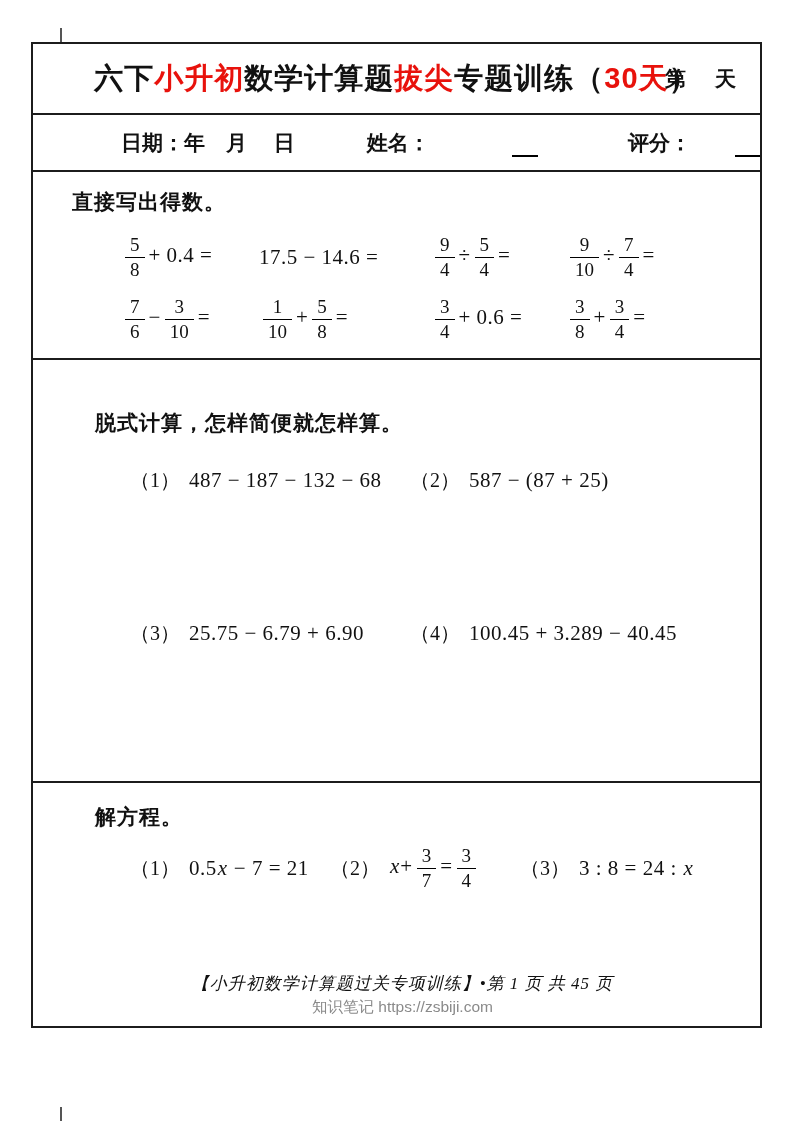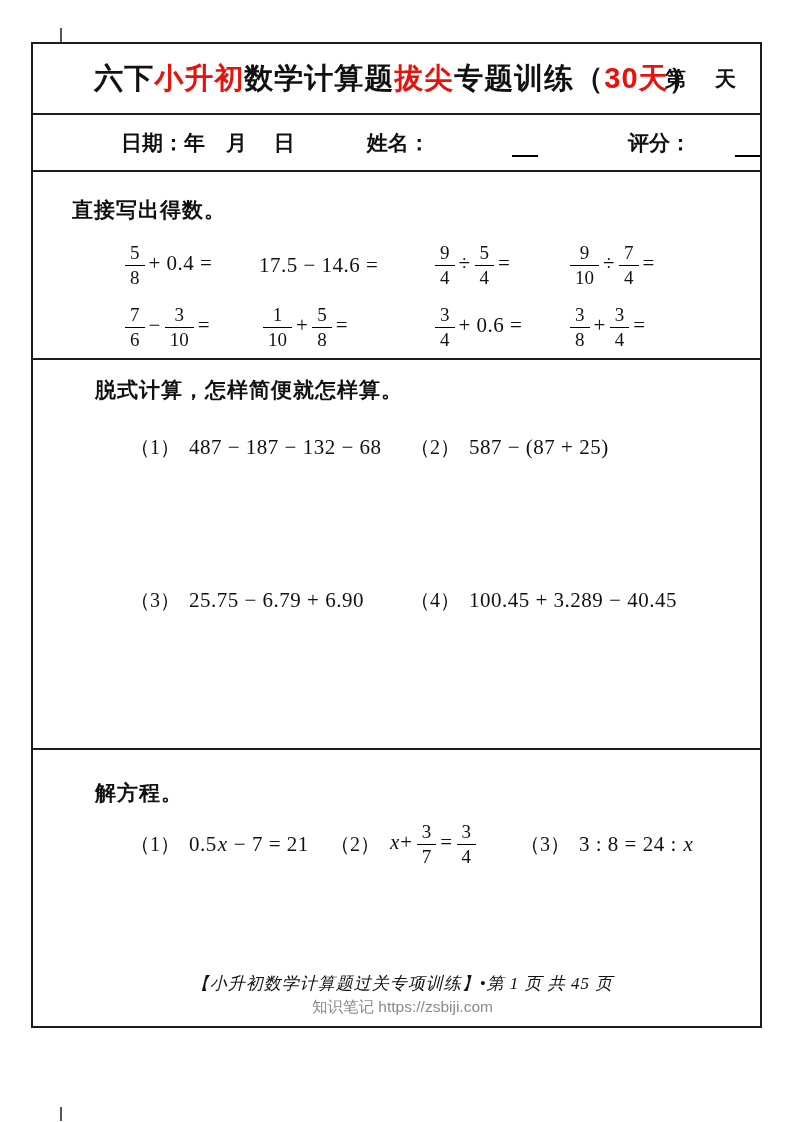--- a/index.html
+++ b/index.html
@@ -26,27 +26,27 @@
   .meta-row{height:57px;display:flex;align-items:center;padding-left:88px;
             font-size:21px;font-weight:bold;white-space:pre;gap:42px;}
   .meta-row .lbl{display:inline-block;}
   .name-lbl{margin-left:30px;}
   .score-lbl{margin-left:48px;font-family:Liberation Mono, monospace;}
   .blank{display:inline-block;border-bottom:2px solid #000;height:18px;transform:translateY(4px);}
   .blank.name{width:85px;margin-left:40px;}
   .blank.score{width:82px;margin-left:2px;}
 
   
-  .section{padding-top:24px;}
+  .section{padding-top:16px;}
   .heading{font-size:21px;font-weight:bold;margin-left:39px;letter-spacing:1px;}
   .sec2 .heading,.sec3 .heading{margin-left:62px;}
   .sec1{height:188px;}
   .sec2{height:390px;}
-  .sec2{padding-top:16px;}
-  .sec3{padding-top:29px;}
+  .sec2{padding-top:16px;margin-top:33px;}
+  .sec3{padding-top:20px;}
 
   
   .math{font-family:"Liberation Serif",serif;font-size:21px;white-space:pre;}
   .math .mt{letter-spacing:0.5px;}
   .math .mi{font-style:italic;padding:0 1px;}
   .frac{display:inline-flex;flex-direction:column;align-items:center;vertical-align:middle;
         margin:0 4px;font-size:19px;line-height:1.15;text-align:center;}
   .frac .num{padding:0 5px 1px;}
   .frac .den{border-top:1.7px solid #000;padding:1px 5px 0;}
 

